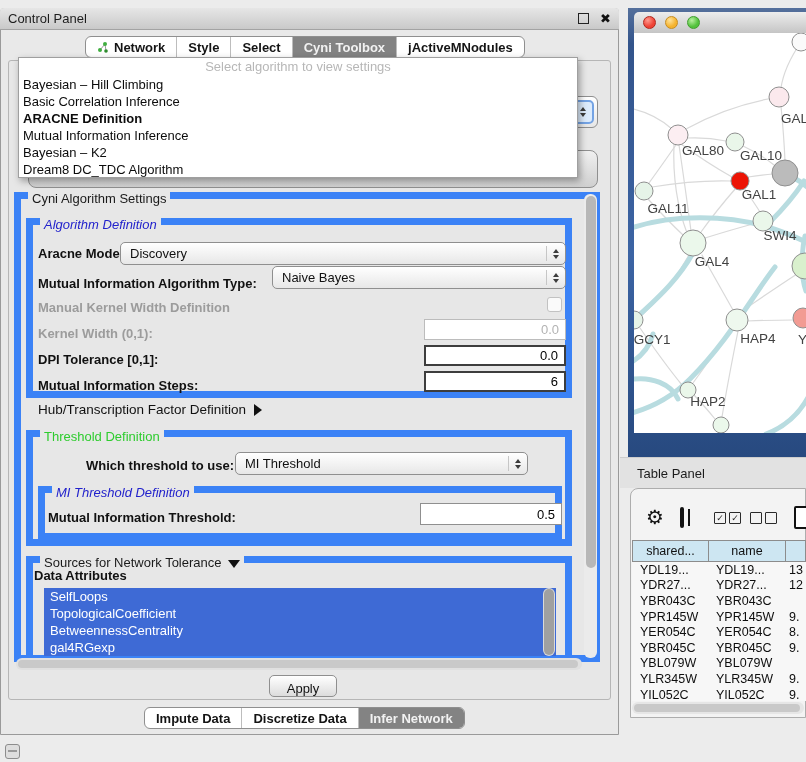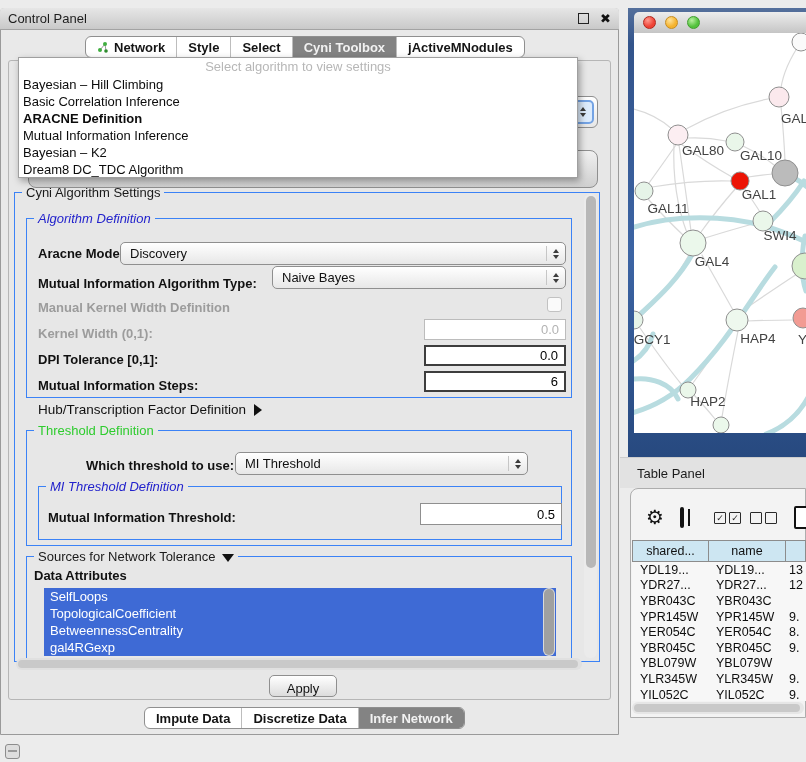--- a/index.html
+++ b/index.html
@@ -53,21 +53,21 @@
 
   
   .dropdown{left:18px;top:57px;width:560px;height:121px;background:#ffffff;
             border:1px solid #9f9f9f;box-shadow:2px 3px 7px rgba(0,0,0,.35);z-index:5;
             box-sizing:border-box;}
   .dd-header{height:18px;line-height:18px;text-align:center;color:#b7b7b7;font-size:13px;}
   .dd-item{height:17px;line-height:17px;font-size:13px;color:#0c0c0c;padding-left:4px;}
   .dd-item.bold{font-weight:bold;}
 
   
-  .groupbox{border:1px solid #3b82f6;box-sizing:border-box;padding-left:42px;}
+  .groupbox{border:7px solid #3b82f6;box-sizing:border-box;padding-left:42px;}
   .legend{position:absolute;top:-8px;left:7px;background:#e7e7e7;padding:0 4px;
           font-size:13px;line-height:15px;white-space:nowrap;}
   .legend.black{color:#1a1a1a;}
   .legend.blue{color:#2222cc;font-style:italic;}
   .legend.green{color:#2ecc2e;}
 
   .lbl{font-size:13px;font-weight:bold;color:#111;white-space:nowrap;}
   .lbl.disabled{color:#9c9c9c;}
   .field{background:#fff;box-sizing:border-box;font-size:13px;display:flex;
          align-items:center;justify-content:flex-end;padding-right:6px;}

